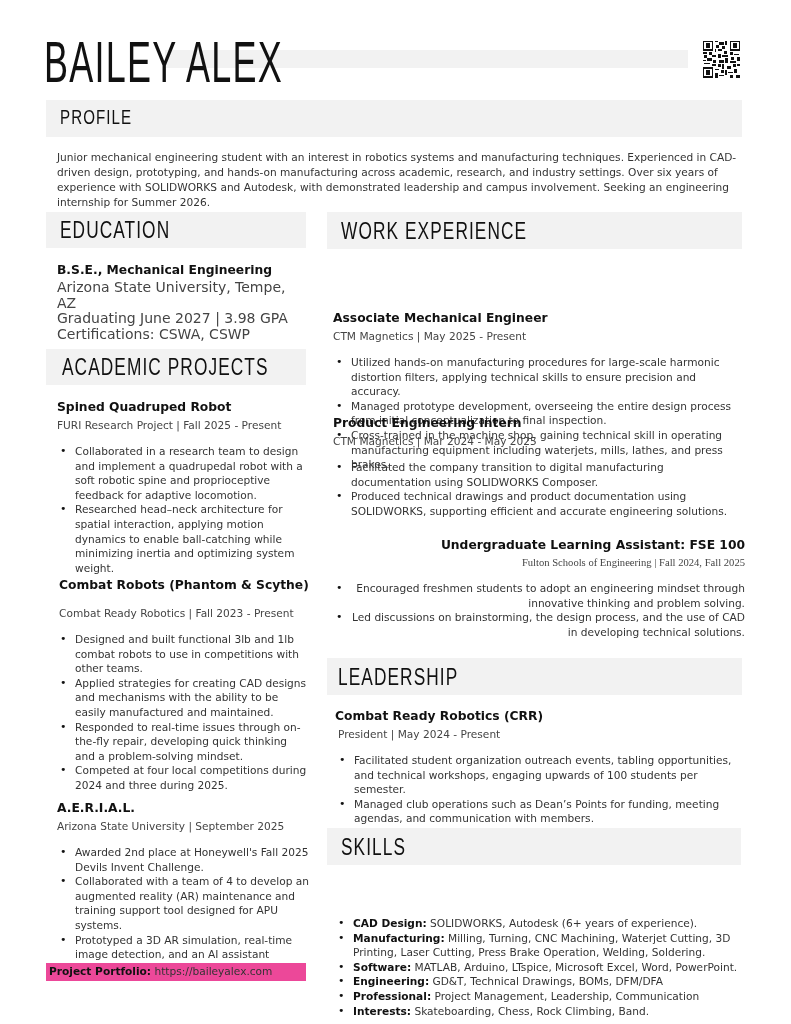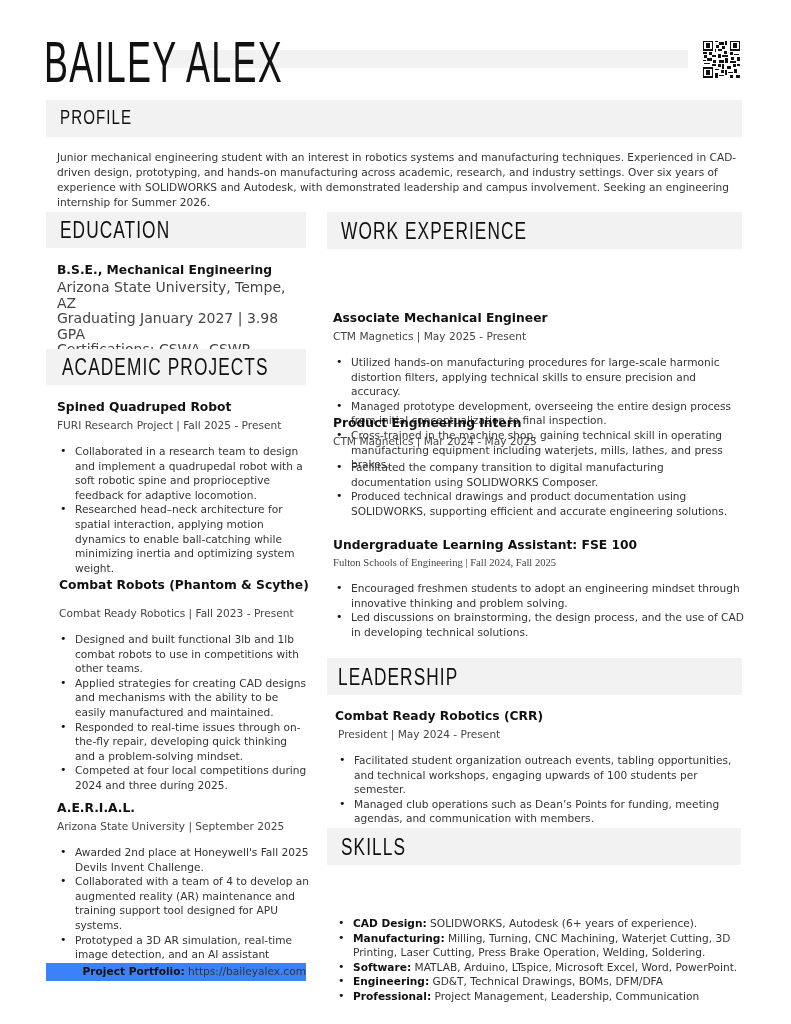--- a/index.html
+++ b/index.html
@@ -13,21 +13,21 @@
   .qr { left:703px; top:40px; width:37px; height:38px; }
   .band { background:#f2f2f2; }
   .band .display { position:absolute; left:14px; font-size:24px; transform:scaleX(0.72); letter-spacing:1.5px; }
   .p-text { font-size:10.6px; line-height:15px; color:#333; }
   .h-title { font-size:12.3px; font-weight:bold; color:#111; white-space:nowrap; }
   .meta { font-size:10.6px; color:#444; white-space:nowrap; }
   ul { margin:0; padding:0 0 0 18px; list-style:none; }
   li { font-size:10.6px; line-height:14.6px; color:#333; position:relative; }
   li::before { content:"\2022"; position:absolute; left:-15px; top:0; color:#111; font-size:11px; }
   .edu-lines { font-size:14px; line-height:15.5px; color:#444; }
-  .portfolio { background:#3b82f6; font-size:10.6px; color:#333; white-space:nowrap; padding-left:3px; line-height:17px;text-align:right; }
+  .portfolio { background:#ec4899; font-size:10.6px; color:#333; white-space:nowrap; padding-left:3px; line-height:17px; }
   .portfolio b { color:#111; }
   .skills li b { color:#111; }
 </style>
 </head>
 <body>
 
 <div class="abs name-bar"></div>
 <div class="abs display name">BAILEY ALEX</div>
 <svg class="abs qr" viewBox="0 0 25 25" shape-rendering="crispEdges">
   <rect width="25" height="25" fill="#fff"></rect>
@@ -89,21 +89,21 @@
 </div>
 <div class="abs p-text" style="left:57px;top:150px;width:690px;">Junior mechanical engineering student with an interest in robotics systems and manufacturing techniques. Experienced in CAD-driven design, prototyping, and hands-on manufacturing across academic, research, and industry settings. Over six years of experience with SOLIDWORKS and Autodesk, with demonstrated leadership and campus involvement. Seeking an engineering internship for Summer 2026.</div>
 
 <div class="abs band" style="left:46px;top:212px;width:260px;height:36px;">
   <div class="display" style="top:4px;">EDUCATION</div>
 </div>
 <div class="abs" style="left:57px;top:263px;width:245px;">
   <div class="h-title">B.S.E., Mechanical Engineering</div>
   <div class="edu-lines" style="margin-top:3px;">
     <div>Arizona State University, Tempe, AZ</div>
-    <div>Graduating January 2027 | 3.98 GPA</div>
+    <div>Graduating June 2027 | 3.98 GPA</div>
     <div>Certifications: CSWA, CSWP</div>
   </div>
 </div>
 
 <div class="abs band" style="left:46px;top:349px;width:260px;height:36px;">
   <div class="display" style="top:4px;left:16px;">ACADEMIC PROJECTS</div>
 </div>
 
 <div class="abs" style="left:57px;top:400px;width:250px;">
   <div class="h-title">Spined Quadruped Robot</div>
@@ -156,21 +156,21 @@
 
 <div class="abs" style="left:333px;top:416px;width:412px;">
   <div class="h-title">Product Engineering Intern</div>
   <div class="meta" style="margin-top:5px;">CTM Magnetics | Mar 2024 - May 2025</div>
   <ul style="margin-top:13px;">
     <li>Facilitated the company transition to digital manufacturing documentation using SOLIDWORKS Composer.</li>
     <li>Produced technical drawings and product documentation using SOLIDWORKS, supporting efficient and accurate engineering solutions.</li>
   </ul>
 </div>
 
-<div class="abs" style="left:333px;top:538px;width:412px;">
+<div class="abs" style="left:333px;top:538px;width:412px;text-align:right;">
   <div class="h-title">Undergraduate Learning Assistant: FSE 100</div>
   <div class="meta" style="margin-top:5px;font-family:Liberation Serif, serif;">Fulton Schools of Engineering | Fall 2024, Fall 2025</div>
   <ul style="margin-top:13px;">
     <li>Encouraged freshmen students to adopt an engineering mindset through innovative thinking and problem solving.</li>
     <li>Led discussions on brainstorming, the design process, and the use of CAD in developing technical solutions.</li>
   </ul>
 </div>
 
 <div class="abs band" style="left:327px;top:658px;width:415px;height:37px;">
   <div class="display" style="top:5px;left:11px;">LEADERSHIP</div>
@@ -188,13 +188,14 @@
 <div class="abs band" style="left:327px;top:828px;width:414px;height:37px;">
   <div class="display" style="top:5px;">SKILLS</div>
 </div>
 
 <ul class="abs skills" style="left:335px;top:880px;width:410px;margin-top:36px;">
   <li><b>CAD Design:</b><span> SOLIDWORKS, Autodesk (6+ years of experience).</span></li>
   <li><b>Manufacturing:</b><span> Milling, Turning, CNC Machining, Waterjet Cutting, 3D Printing, Laser Cutting, Press Brake Operation, Welding, Soldering.</span></li>
   <li><b>Software:</b><span> MATLAB, Arduino, LTspice, Microsoft Excel, Word, PowerPoint.</span></li>
   <li><b>Engineering:</b><span> GD&amp;T, Technical Drawings, BOMs, DFM/DFA</span></li>
   <li><b>Professional:</b><span> Project Management, Leadership, Communication</span></li>
+  <li><b>Interests:</b><span> Skateboarding, Chess, Rock Climbing, Band.</span></li>
 </ul>
 
 </body></html>

